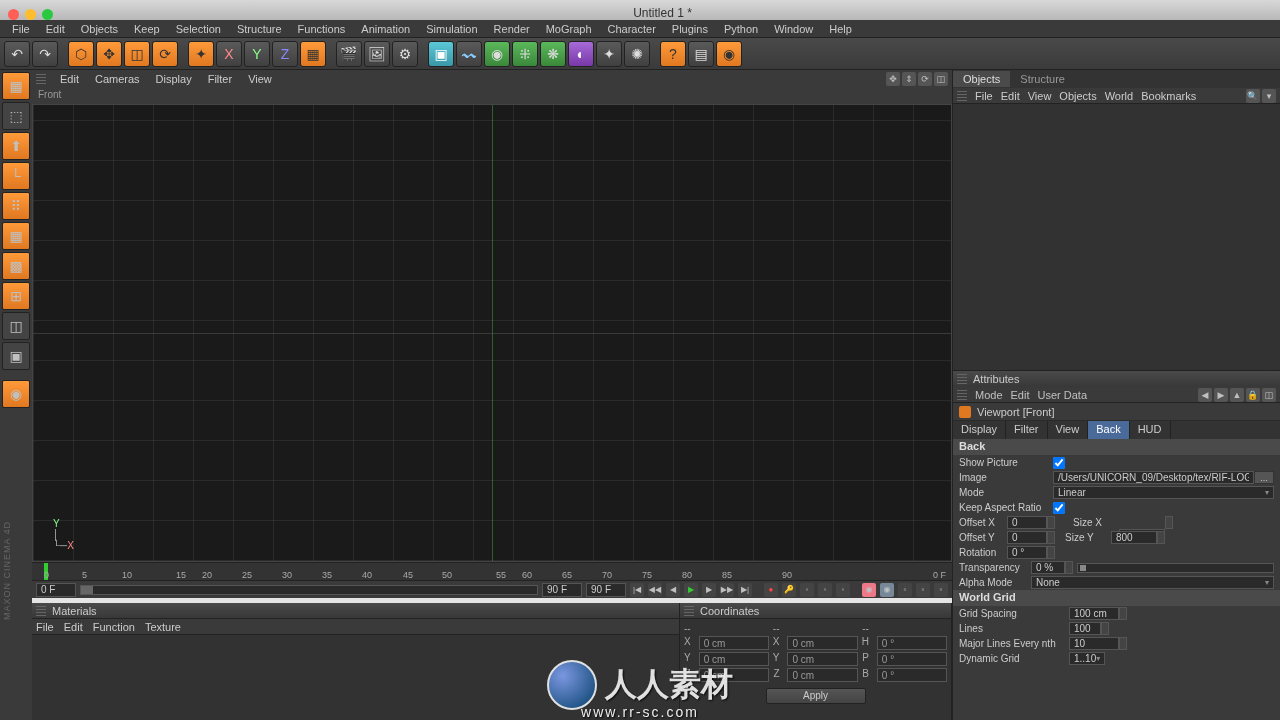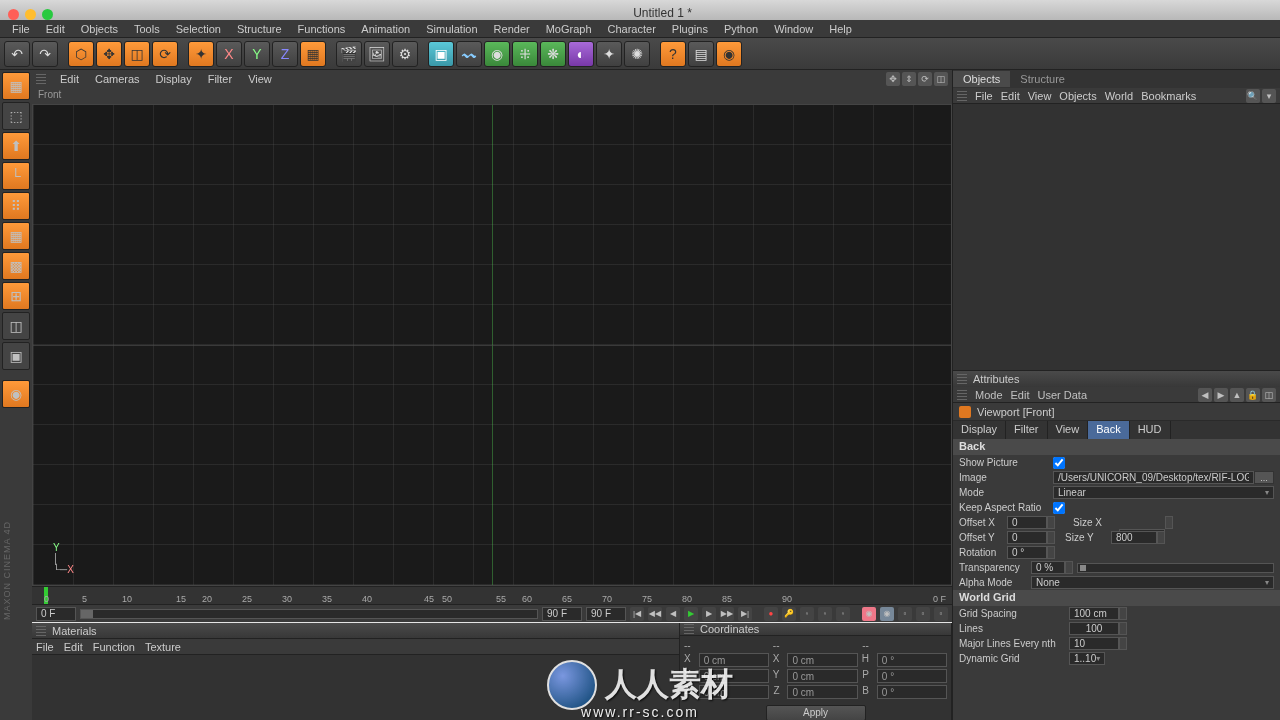--- a/index.html
+++ b/index.html
@@ -41,21 +41,21 @@
 .axis-gizmo { position: absolute; bottom: 10px; left: 20px; font-size: 10px; }
 .axis-gizmo .y { color: #8f8; } .axis-gizmo .x { color: #f88; }
 .timeline { height: 18px; background: #333; display: flex; align-items: center; font-size: 9px; color: #aaa; position: relative; border-top: 1px solid #222; }
 .timeline .marker { position: absolute; bottom: 0; font-size: 9px; }
 .tl-green { position: absolute; left: 12px; top: 0; width: 4px; height: 100%; background: #3c3; }
 .timectrl { height: 18px; background: #3a3a3a; display: flex; align-items: center; gap: 4px; padding: 0 4px; border-top: 1px solid #222; }
 .tcinput { width: 40px; height: 14px; background: #2a2a2a; border: 1px solid #555; color: #ccc; font-size: 10px; padding: 0 4px; }
 .tclong { flex: 1; height: 10px; background: #2a2a2a; border: 1px solid #555; position: relative; }
 .tclong-fill { position: absolute; left: 0; top: 0; bottom: 0; width: 12px; background: #666; }
 .pbbtn { width: 14px; height: 14px; background: #444; border-radius: 2px; font-size: 8px; display: flex; align-items: center; justify-content: center; cursor: pointer; }
-.bottom { display: flex; height: 98px; border-top: 1px solid #e5e5e5; }
+.bottom { display: flex; height: 122px; border-top: 5px solid #e5e5e5; }
 .panel { flex: 1; background: #3a3a3a; border-right: 1px solid #222; display: flex; flex-direction: column; }
 .paneltab { height: 16px; background: linear-gradient(#4a4a4a, #383838); display: flex; align-items: center; padding: 0 4px; color: #ccc; border-bottom: 1px solid #222; }
 .paneltab .grabber { width: 10px; height: 10px; background: repeating-linear-gradient(0deg, #666 0 1px, transparent 1px 3px); margin-right: 6px; }
 .panelmenu { height: 16px; background: #3a3a3a; display: flex; align-items: center; padding: 0 4px; gap: 10px; color: #ccc; border-bottom: 1px solid #222; }
 .panelbody { flex: 1; background: #323232; }
 .coords-grid { display: grid; grid-template-columns: auto 1fr auto 1fr auto 1fr; gap: 2px 4px; padding: 4px; font-size: 10px; }
 .coords-grid .lbl { text-align: right; color: #aaa; padding-right: 4px; }
 .coords-grid input { background: #2a2a2a; border: 1px solid #555; color: #999; height: 14px; font-size: 10px; padding: 0 4px; width: 100%; }
 .applybtn { margin: 2px auto; width: 100px; height: 16px; background: linear-gradient(#555, #444); border: 1px solid #222; color: #ccc; font-size: 10px; text-align: center; line-height: 14px; border-radius: 2px; cursor: pointer; }
 .right { width: 328px; background: #3a3a3a; display: flex; flex-direction: column; border-left: 1px solid #222; }
@@ -100,21 +100,21 @@
     <div class="dot y"></div>
     <div class="dot g"></div>
   </div>
   <div class="title">Untitled 1 *</div>
 </div>
 
 <div class="menubar">
   <span>File</span>
   <span>Edit</span>
   <span>Objects</span>
-  <span>Tools</span>
+  <span>Keep</span>
   <span>Selection</span>
   <span>Structure</span>
   <span>Functions</span>
   <span>Animation</span>
   <span>Simulation</span>
   <span>Render</span>
   <span>MoGraph</span>
   <span>Character</span>
   <span>Plugins</span>
   <span>Python</span>
@@ -207,21 +207,21 @@
       <div class="tl-green"></div>
       <span class="marker" style="left:12px">0</span>
       <span class="marker" style="left:50px">5</span>
       <span class="marker" style="left:90px">10</span>
       <span class="marker" style="left:144px">15</span>
       <span class="marker" style="left:170px">20</span>
       <span class="marker" style="left:210px">25</span>
       <span class="marker" style="left:250px">30</span>
       <span class="marker" style="left:290px">35</span>
       <span class="marker" style="left:330px">40</span>
-      <span class="marker" style="left:392px">45</span>
+      <span class="marker" style="left:371px">45</span>
       <span class="marker" style="left:410px">50</span>
       <span class="marker" style="left:464px">55</span>
       <span class="marker" style="left:490px">60</span>
       <span class="marker" style="left:530px">65</span>
       <span class="marker" style="left:570px">70</span>
       <span class="marker" style="left:610px">75</span>
       <span class="marker" style="left:650px">80</span>
       <span class="marker" style="left:690px">85</span>
       <span class="marker" style="left:750px">90</span>
       <span class="marker" style="right:6px">0 F</span>
@@ -407,21 +407,21 @@
           </div>
         </div>
       <div class="attrsection">World Grid</div>
       <div class="attrrow">
           <span class="albl" style="width:110px">Grid Spacing</span>
           <input type="text" style="width: 50px;" value="100 cm">
           <div class="spinner"></div>
         </div>
       <div class="attrrow">
           <span class="albl" style="width:110px">Lines</span>
-          <input type="text" style="width: 50px; text-align: center;" value="100">
+          <input type="text" style="width: 32px;" value="100">
           <div class="spinner"></div>
         </div>
       <div class="attrrow">
           <span class="albl" style="width:110px">Major Lines Every nth</span>
           <input type="text" style="width: 50px;" value="10">
           <div class="spinner"></div>
         </div>
       <div class="attrrow">
           <span class="albl" style="width:110px">Dynamic Grid</span>
           <div class="combo" style="width:120px;flex:0">

